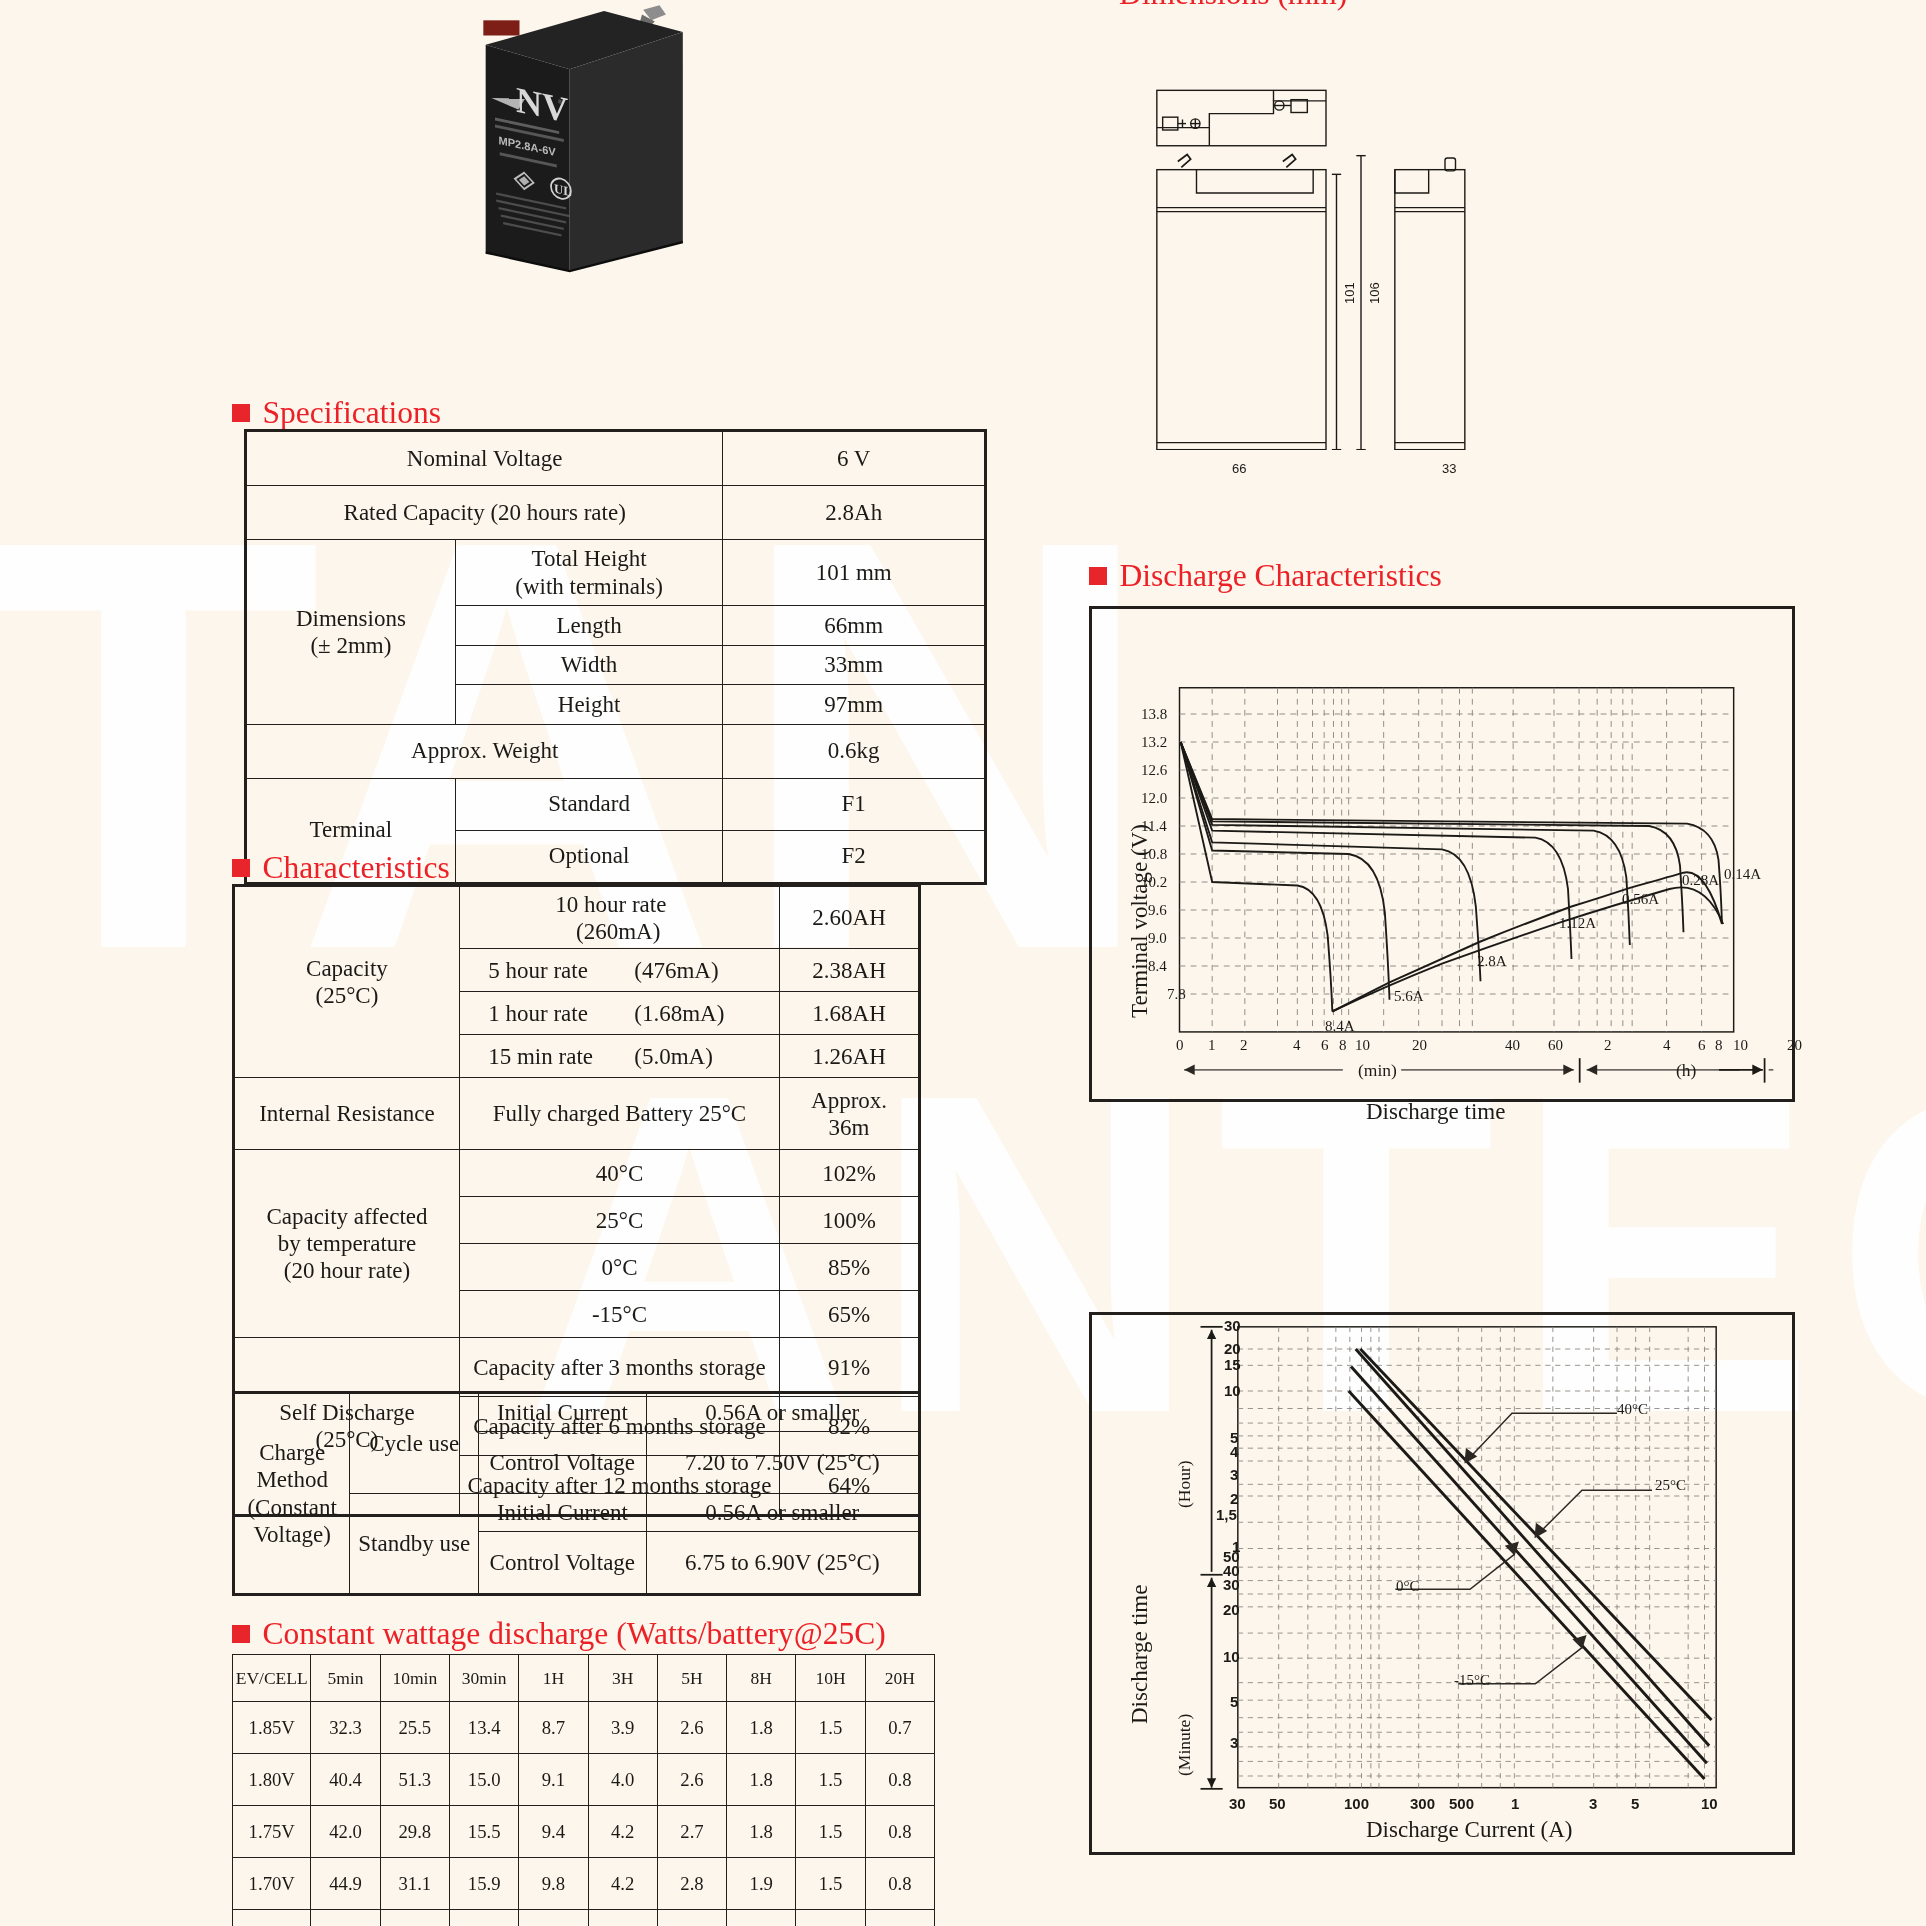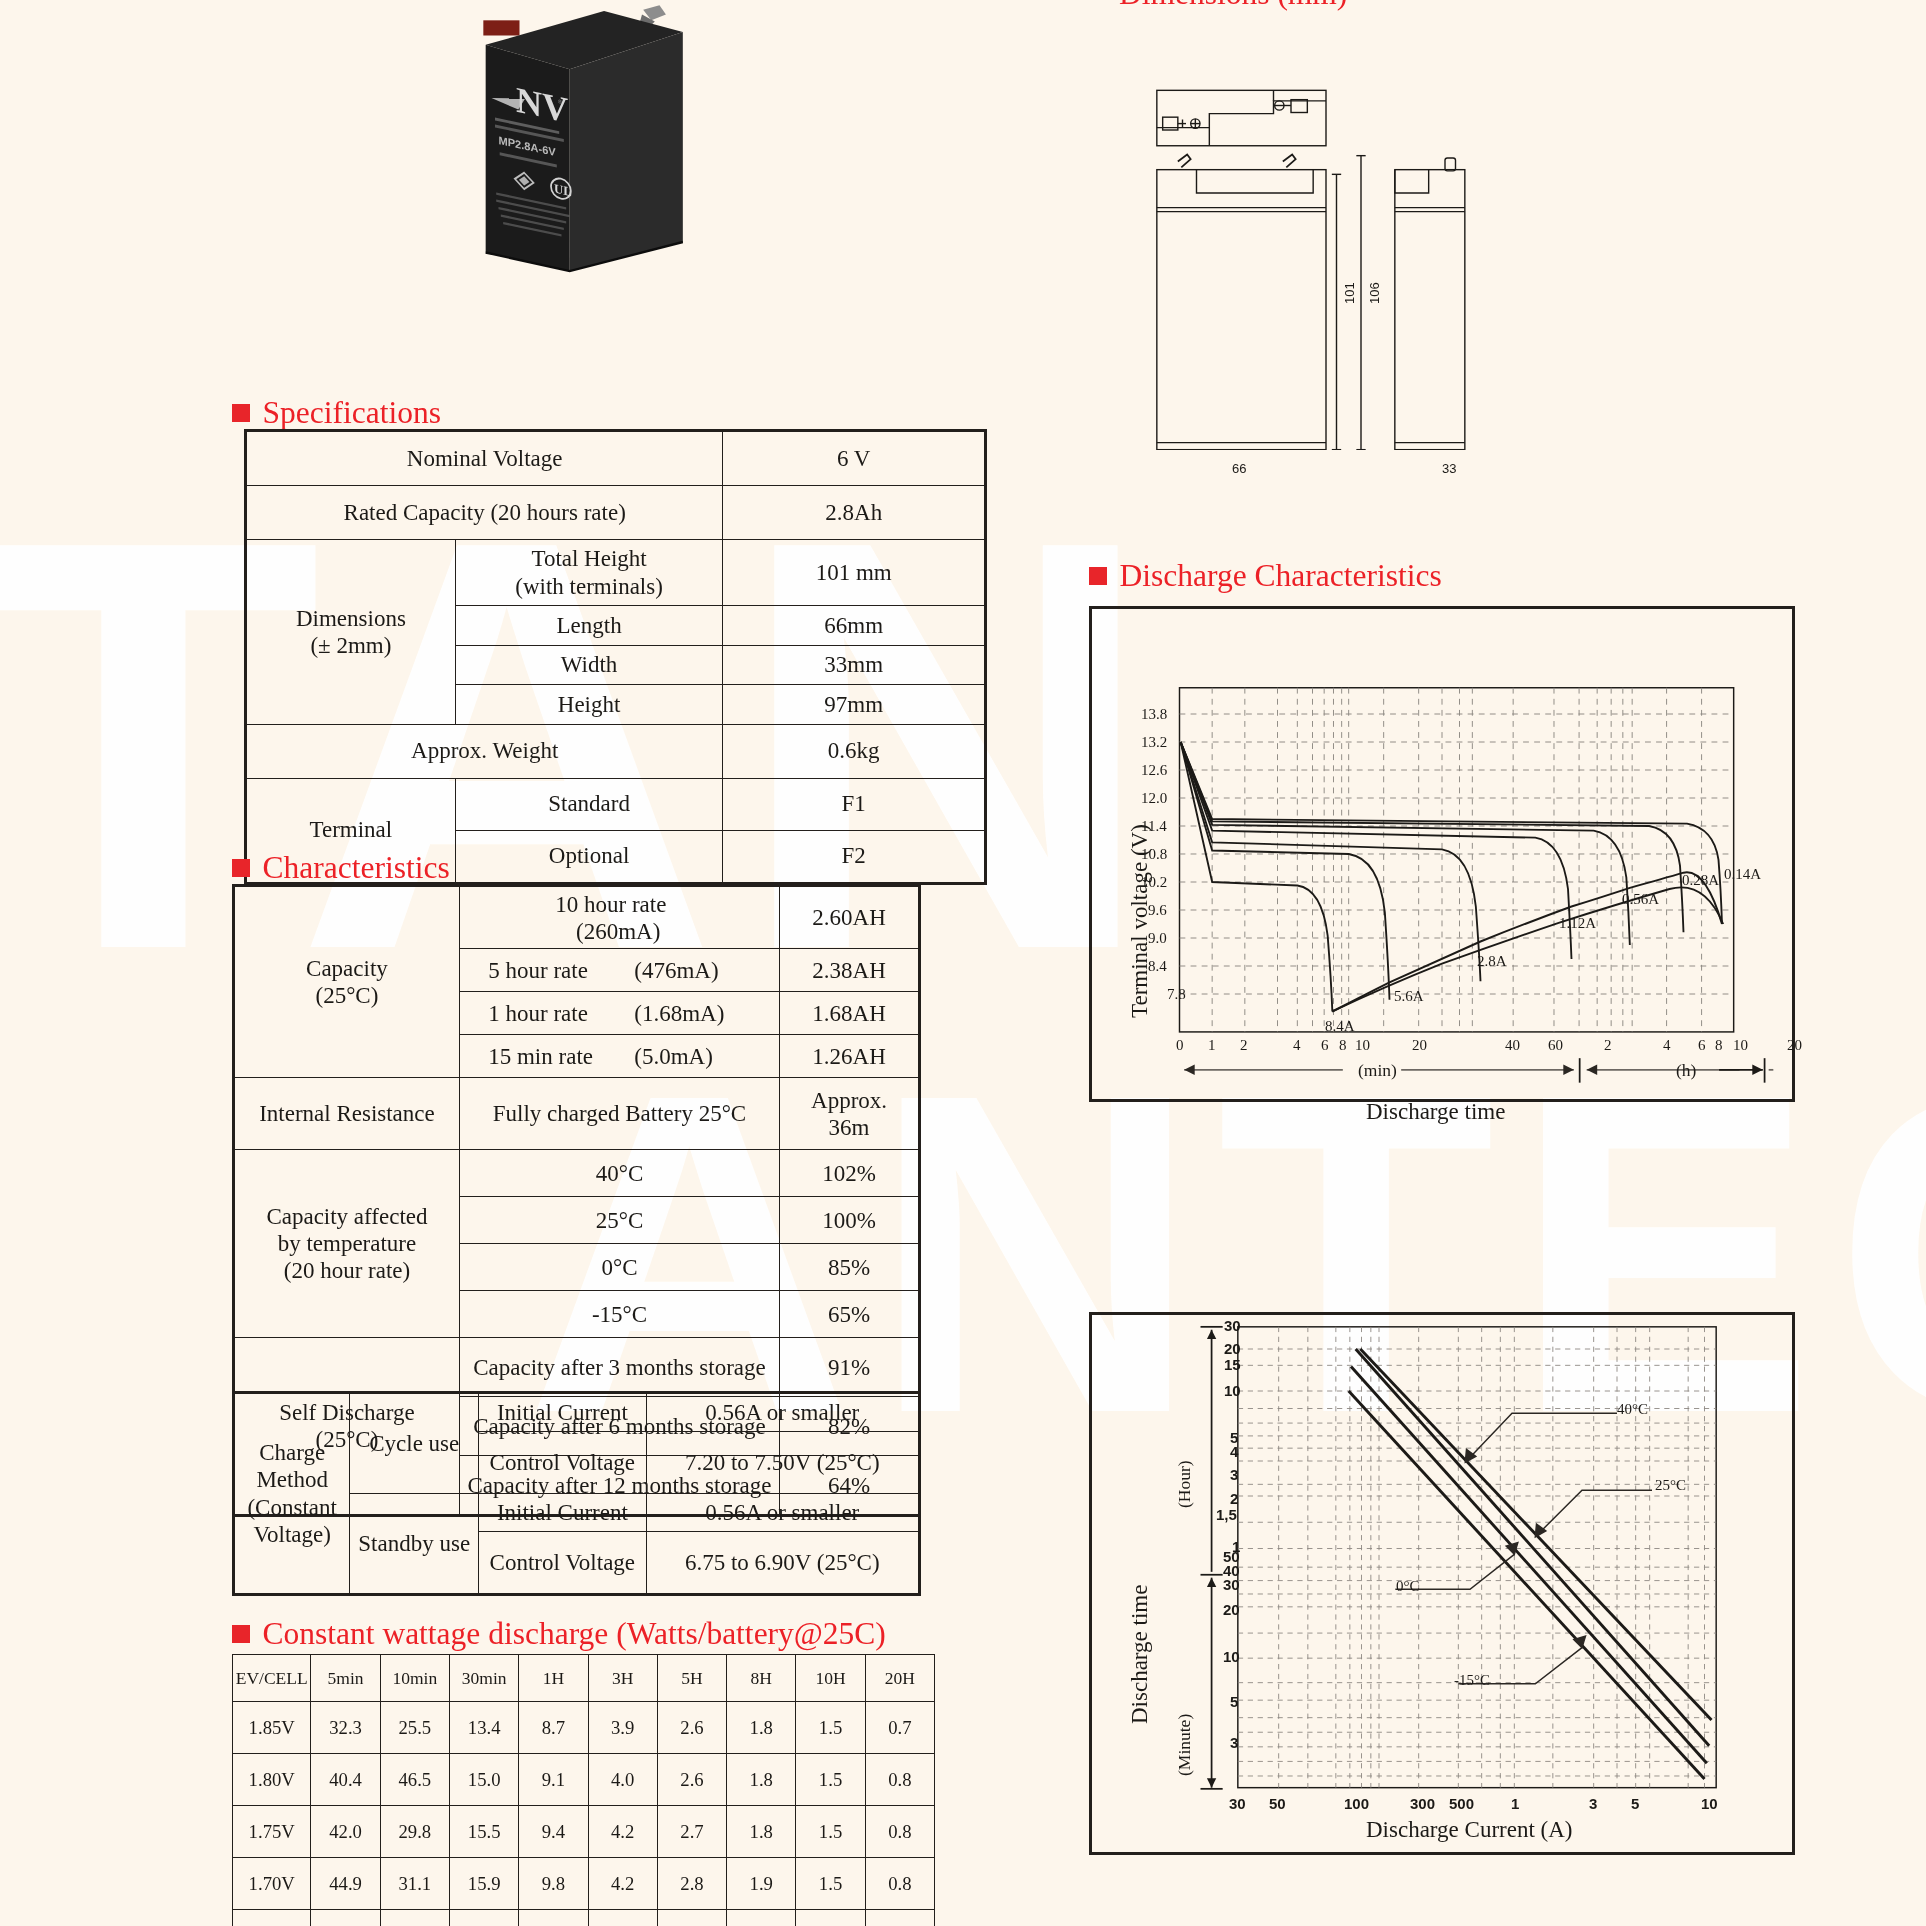--- a/index.html
+++ b/index.html
@@ -375,21 +375,21 @@
           <td style="height:51px">8.7</td>
           <td style="height:51px">3.9</td>
           <td style="height:51px">2.6</td>
           <td style="height:51px">1.8</td>
           <td style="height:51px">1.5</td>
           <td style="height:51px">0.7</td>
         </tr>
         <tr>
           <td style="height:51px">1.80V</td>
           <td style="height:51px">40.4</td>
-          <td style="height:51px">46.5</td>
+          <td style="height:51px">51.3</td>
           <td style="height:51px">15.0</td>
           <td style="height:51px">9.1</td>
           <td style="height:51px">4.0</td>
           <td style="height:51px">2.6</td>
           <td style="height:51px">1.8</td>
           <td style="height:51px">1.5</td>
           <td style="height:51px">0.8</td>
         </tr>
         <tr>
           <td style="height:51px">1.75V</td>

